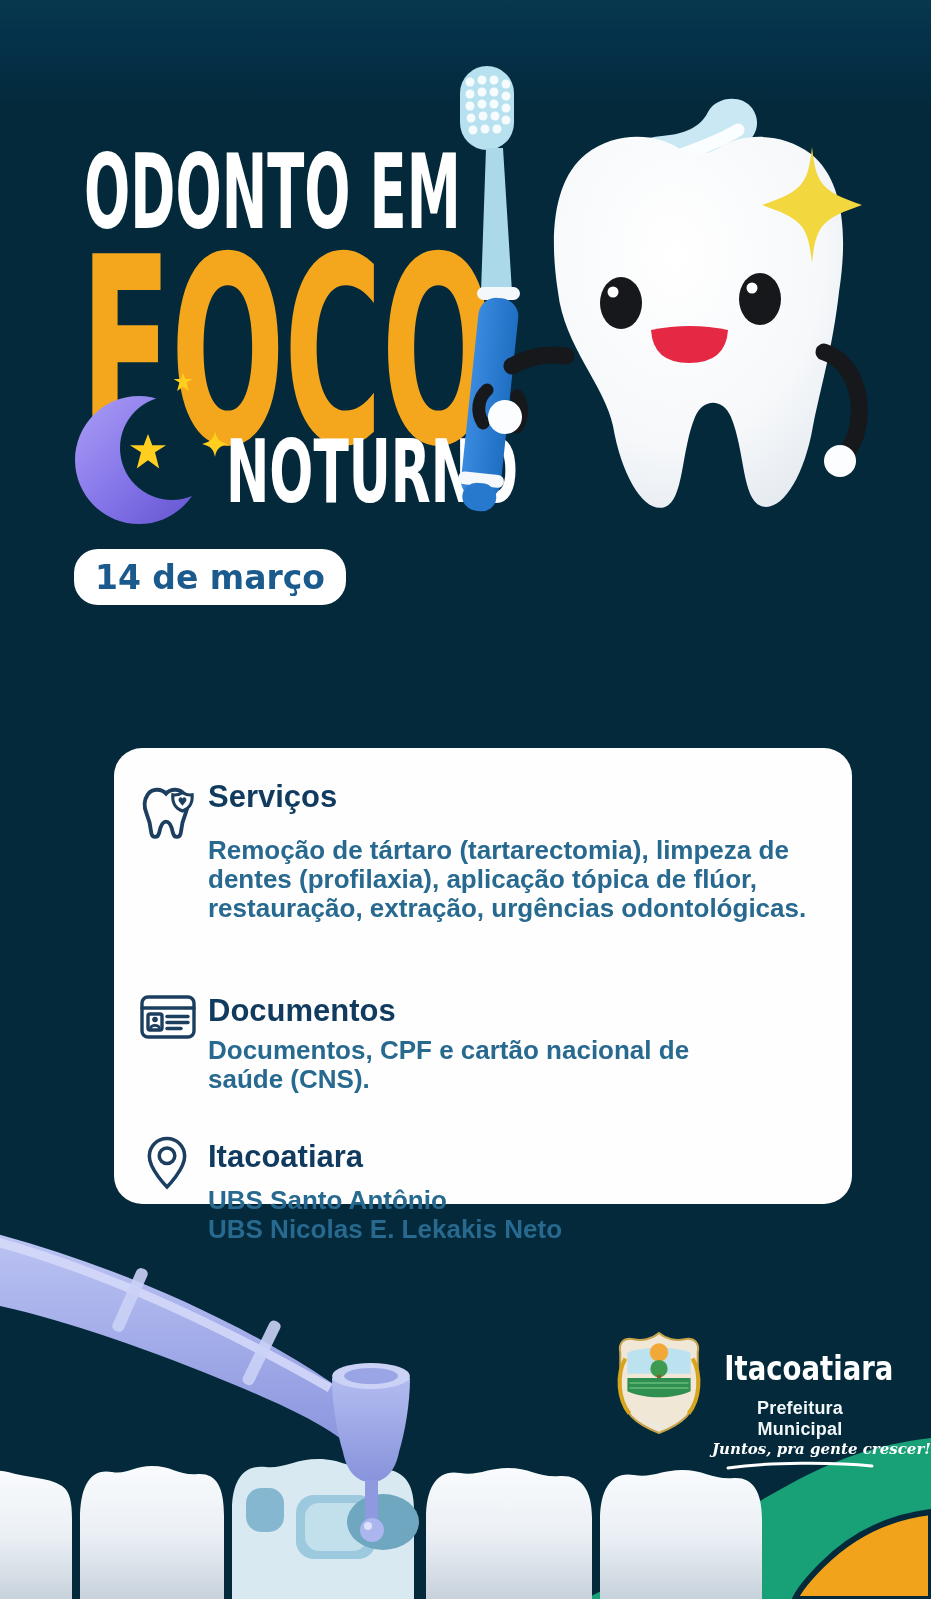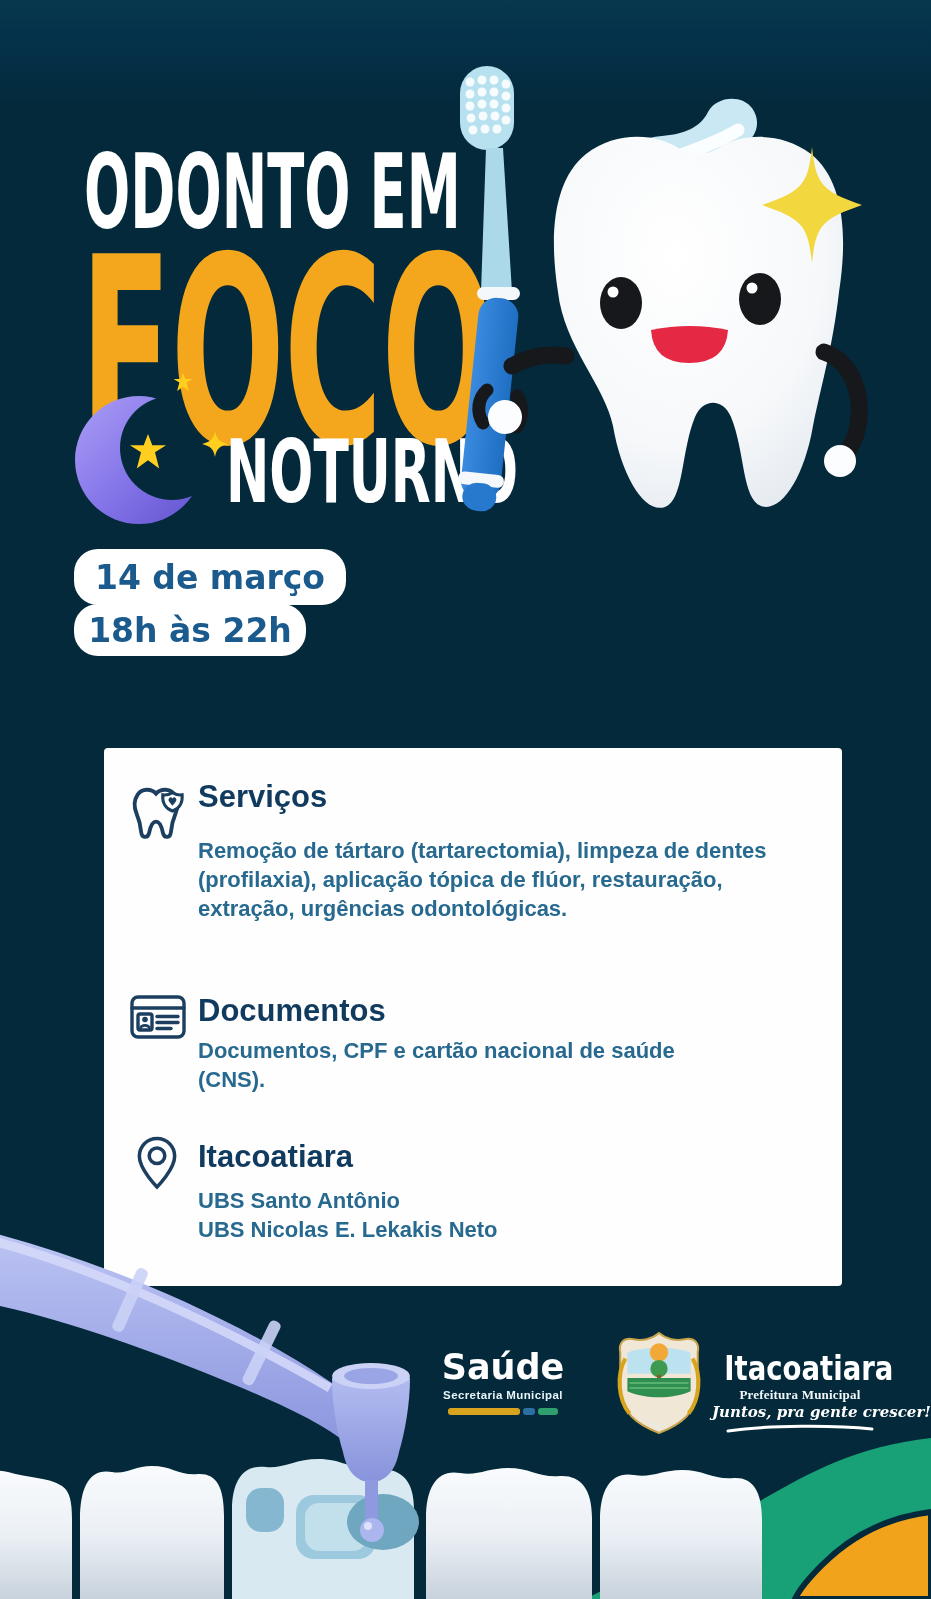--- a/index.html
+++ b/index.html
@@ -28,41 +28,41 @@
   
   .badge{
     background:#FFFFFF; border-radius:24px; color:#1B5A8C;
     font-family:"DejaVu Sans",sans-serif; font-weight:bold; font-size:33px;
     display:flex; align-items:center; justify-content:center; white-space:nowrap;
   }
   .badge1{left:74px; top:549px; width:272px; height:56px;}
   .badge2{left:74px; top:604px; width:232px; height:52px;}
   
   .card{
-    left:104px; top:748px; width:738px; height:538px;
-    background:#FEFEFE; border-radius:4px; z-index:2;
+    left:114px; top:748px; width:738px; height:456px;
+    background:#FEFEFE; border-radius:28px; z-index:2;
   }
   .sec-icon{position:absolute;}
   .sec-title{
     position:absolute; color:#103A5E; font-weight:bold; font-size:31px; line-height:34px;
     font-family:"Liberation Sans",sans-serif; white-space:nowrap;
   }
   .sec-body{
-    position:absolute; color:#27698F; font-weight:bold; font-size:22px; line-height:29px;
+    position:absolute; color:#27698F; font-weight:bold; font-size:26px; line-height:29px;
     font-family:"Liberation Sans",sans-serif;
   }
   
   .saude-block{left:438px; top:1348px; width:130px; text-align:center; z-index:6;}
   .saude-name{color:#FFFFFF; font-family:"DejaVu Sans",sans-serif; font-weight:bold; font-size:35px; line-height:38px;}
   .saude-sub{color:#EAF3F8; font-size:11.5px; letter-spacing:0.4px; margin-top:3px; font-weight:bold;}
   .saude-bar{display:flex; gap:3px; justify-content:center; margin-top:7px; align-items:center;}
   .bar-seg{height:7px; border-radius:3px;}
   .pref-block{left:712px; top:1352px; width:176px; text-align:center; z-index:6;}
   .pref-name{color:#FFFFFF; font-family:"DejaVu Sans",sans-serif; font-weight:bold; font-size:32px; line-height:33px; transform:scale(0.86,1.05); transform-origin:center top; white-space:nowrap;}
-  .pref-sub{color:#F2F7FA; font-weight:bold; font-size:13px; margin-top:2px; letter-spacing:0.2px;font-family:Liberation Serif, serif;}
+  .pref-sub{color:#F2F7FA; font-weight:bold; font-size:18px; margin-top:13px; letter-spacing:0.2px;}
   .pref-slogan{color:#FFFFFF; font-family:"DejaVu Serif",serif; font-style:italic; font-weight:bold; font-size:15px; white-space:nowrap;}
   svg{display:block;}
 </style>
 </head>
 <body>
 
 <div class="poster">
 
   <div class="abs title1">ODONTO EM</div>
   <div class="abs title2">FOCO</div>
@@ -153,21 +153,20 @@
       <circle cx="752" cy="288" r="5.5" fill="#FFFFFF"></circle>
       <path d="M651,330 Q690,322 728,330 Q726,363 689,363 Q653,363 651,330 Z" fill="#E52844"></path>
       <path d="M824,352 C862,364 870,424 845,455" stroke="#17181C" stroke-width="17" fill="none" stroke-linecap="round"></path>
       <circle cx="840" cy="461" r="16" fill="#FBFDFE"></circle>
     </g>
 
     <path d="M812,147 C816,185 822,191 862,205 C822,219 816,225 812,263 C808,225 802,219 762,205 C802,191 808,185 812,147 Z" fill="#F2D73E"></path>
   </svg>
 
   <div class="abs badge badge1">14 de março</div>
-  <div class="abs badge badge2">18h às 22h</div>
 
   <div class="abs card">
 
     <div>
       <svg class="sec-icon" style="left:24px;top:36px;" width="58" height="56" viewBox="0 0 60 56">
         <path d="M29,9 C24,3.5 14.5,3.5 10,10 C5.5,16.5 6.5,24 9,30 C11.5,36 13,41 13.5,48 C14,55 20.5,56 22,49 C23.5,42 25.5,38 29,38 C32.5,38 34.5,42 36,49 C37.5,56 44,55 44.5,48 C45,41 46.5,36 49,30 C51.5,24 52.5,16.5 48,10 C43.5,3.5 34,3.5 29,9 Z" fill="none" stroke="#1C3F60" stroke-width="4"></path>
         <path d="M46,8 C49.5,10 53.5,10.8 56,10.3 C56.5,17.5 55,23.5 46,27 C37,23.5 35.5,17.5 36,10.3 C38.5,10.8 42.5,10 46,8 Z" fill="#FFFFFF" stroke="#1C3F60" stroke-width="3.2"></path>
         <path d="M46,21.5 C44,18.5 40.5,16.5 42.5,13.8 C44,11.9 46,13.2 46,14.5 C46,13.2 48,11.9 49.5,13.8 C51.5,16.5 48,18.5 46,21.5 Z" fill="#1C3F60"></path>
       </svg>
       <div class="sec-title" style="left:94px;top:32px;">Serviços</div>
@@ -245,29 +244,20 @@
         </g>
       <path d="M332,198 L410,198 C410,224 405,252 399,272 C395,292 385,302 371,302 C357,302 347,292 343,272 C337,252 332,224 332,198 Z" fill="url(#headG)"></path>
       <ellipse cx="371" cy="196" rx="39" ry="13" fill="#CBD2F6"></ellipse>
       <ellipse cx="371" cy="196" rx="27" ry="8" fill="#9AA5E6"></ellipse>
       <rect x="365" y="300" width="13" height="40" fill="#8E99DF"></rect>
       <circle cx="372" cy="350" r="12" fill="#ABB5EE"></circle>
       <circle cx="368" cy="346" r="4" fill="#DDE1FB"></circle>
     </g>
   </svg>
 
-  <div class="abs saude-block">
-    <div class="saude-name">Saúde</div>
-    <div class="saude-sub">Secretaria Municipal</div>
-    <div class="saude-bar">
-      <span class="bar-seg" style="width:72px;background:#D9A41D;"></span>
-      <span class="bar-seg" style="width:12px;background:#2E6FA3;"></span>
-      <span class="bar-seg" style="width:20px;background:#2FA06D;"></span>
-    </div>
-  </div>
 
   <svg class="abs" style="left:615px;top:1330px;z-index:6;" width="88" height="106" viewBox="0 0 86 104">
     <path d="M43,3 C50,9 60,11 68,9 C78,7 83,13 81,22 L81,56 C81,81 64,93 43,101 C22,93 5,81 5,56 L5,22 C3,13 8,7 18,9 C26,11 36,9 43,3 Z" fill="#F0E7D6" stroke="#C8A34B" stroke-width="2"></path>
     <path d="M12,22 C30,16 56,16 74,22 L74,43 L12,43 Z" fill="#BDE2EF"></path>
     <circle cx="43" cy="22" r="9" fill="#F2A838"></circle>
     <circle cx="43" cy="38" r="8.5" fill="#3E9A4E"></circle>
     <rect x="41" y="44" width="4" height="9" fill="#8A5A2B"></rect>
     <path d="M12,47 L74,47 L74,60 C56,68 30,68 12,60 Z" fill="#2F8F50"></path>
     <line x1="14" y1="52" x2="72" y2="52" stroke="#57B06E" stroke-width="2"></line>
     <line x1="14" y1="57" x2="72" y2="57" stroke="#57B06E" stroke-width="2"></line>

